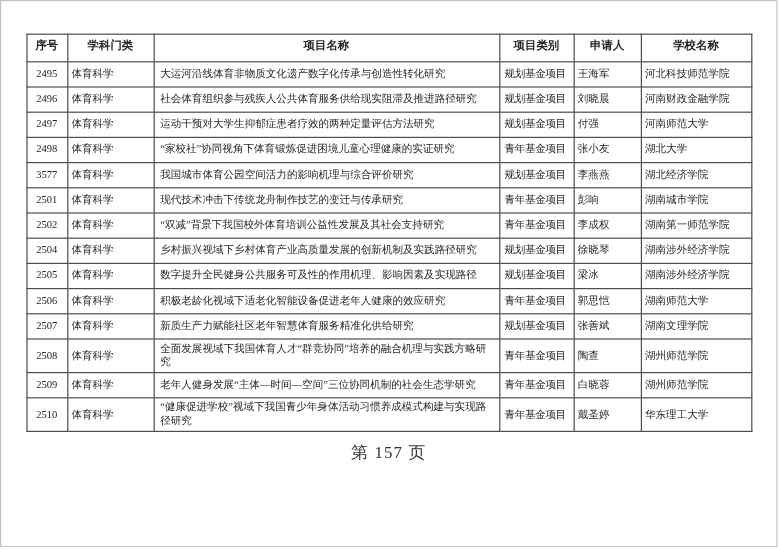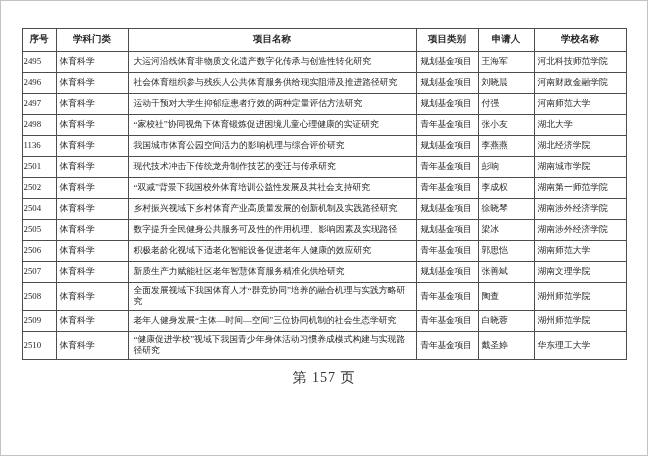--- a/index.html
+++ b/index.html
@@ -40,21 +40,21 @@
   }
   .project-table td {
     font-size: 8.8px;
     font-weight: normal;
     height: 21px;
     padding: 2px 3px;
     line-height: 1.3;
     text-align: left;
     vertical-align: middle;
   }
-  .project-table td.col0 { text-align: left; padding: 2px 1px; }
+  .project-table td.col0 { text-align: center; padding: 2px 1px; }
   .project-table td.col2 { padding-left: 5px; padding-right: 4px; margin-left: 12px; }
   .project-table td.col3 { padding-left: 4px; letter-spacing: -0.3px; }
   .col-no      { width: 34px; }
   .col-cat     { width: 72px; }
   .col-title   { width: 288px; }
   .col-type    { width: 62px; }
   .col-appl    { width: 56px; }
   .col-school  { width: 92px; }
   .page-footer {
     margin-top: 9px;
@@ -114,21 +114,21 @@
         </tr>
         <tr>
           <td class="col0">2498</td>
           <td class="col1">体育科学</td>
           <td class="col2">“家校社”协同视角下体育锻炼促进困境儿童心理健康的实证研究</td>
           <td class="col3">青年基金项目</td>
           <td class="col4">张小友</td>
           <td class="col5">湖北大学</td>
         </tr>
         <tr>
-          <td class="col0">1136</td>
+          <td class="col0">3577</td>
           <td class="col1">体育科学</td>
           <td class="col2">我国城市体育公园空间活力的影响机理与综合评价研究</td>
           <td class="col3">规划基金项目</td>
           <td class="col4">李燕燕</td>
           <td class="col5">湖北经济学院</td>
         </tr>
         <tr>
           <td class="col0">2501</td>
           <td class="col1">体育科学</td>
           <td class="col2">现代技术冲击下传统龙舟制作技艺的变迁与传承研究</td>

